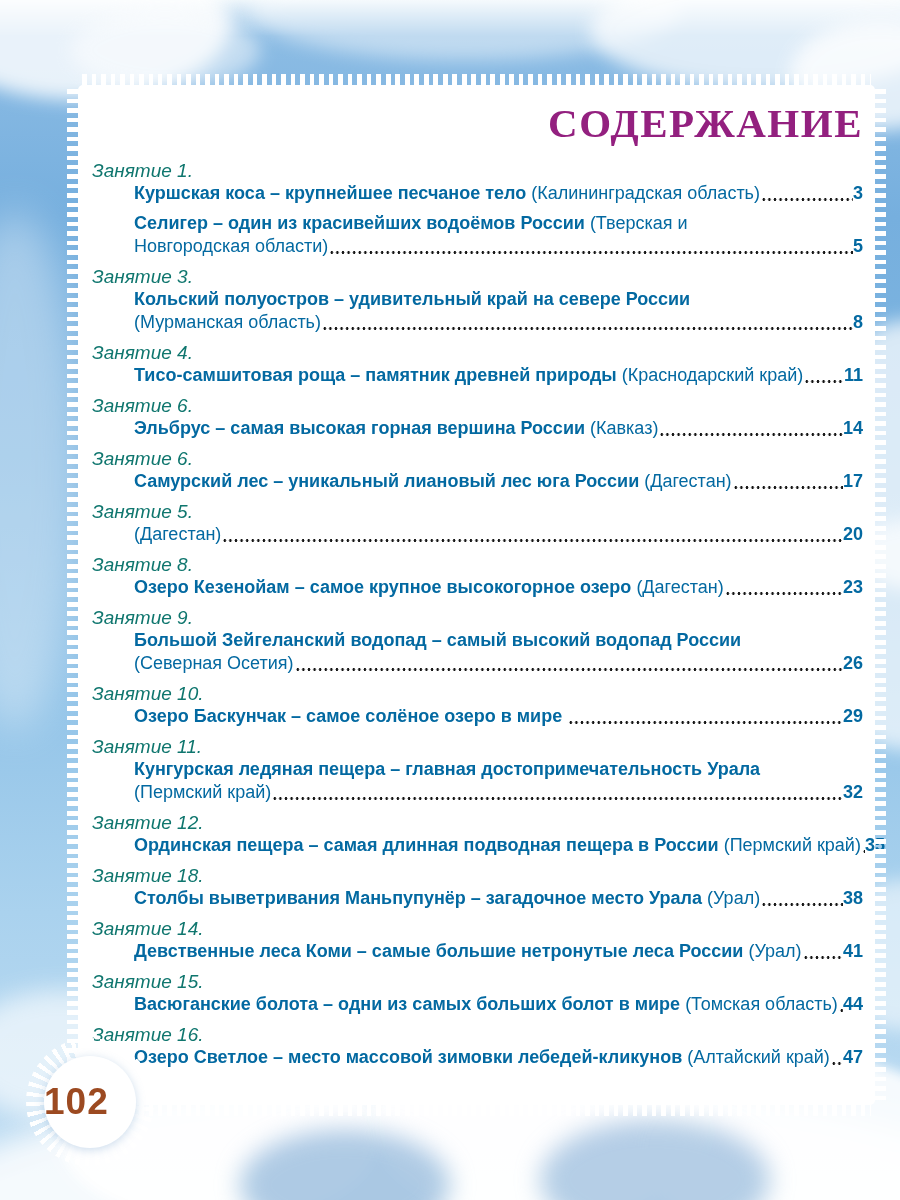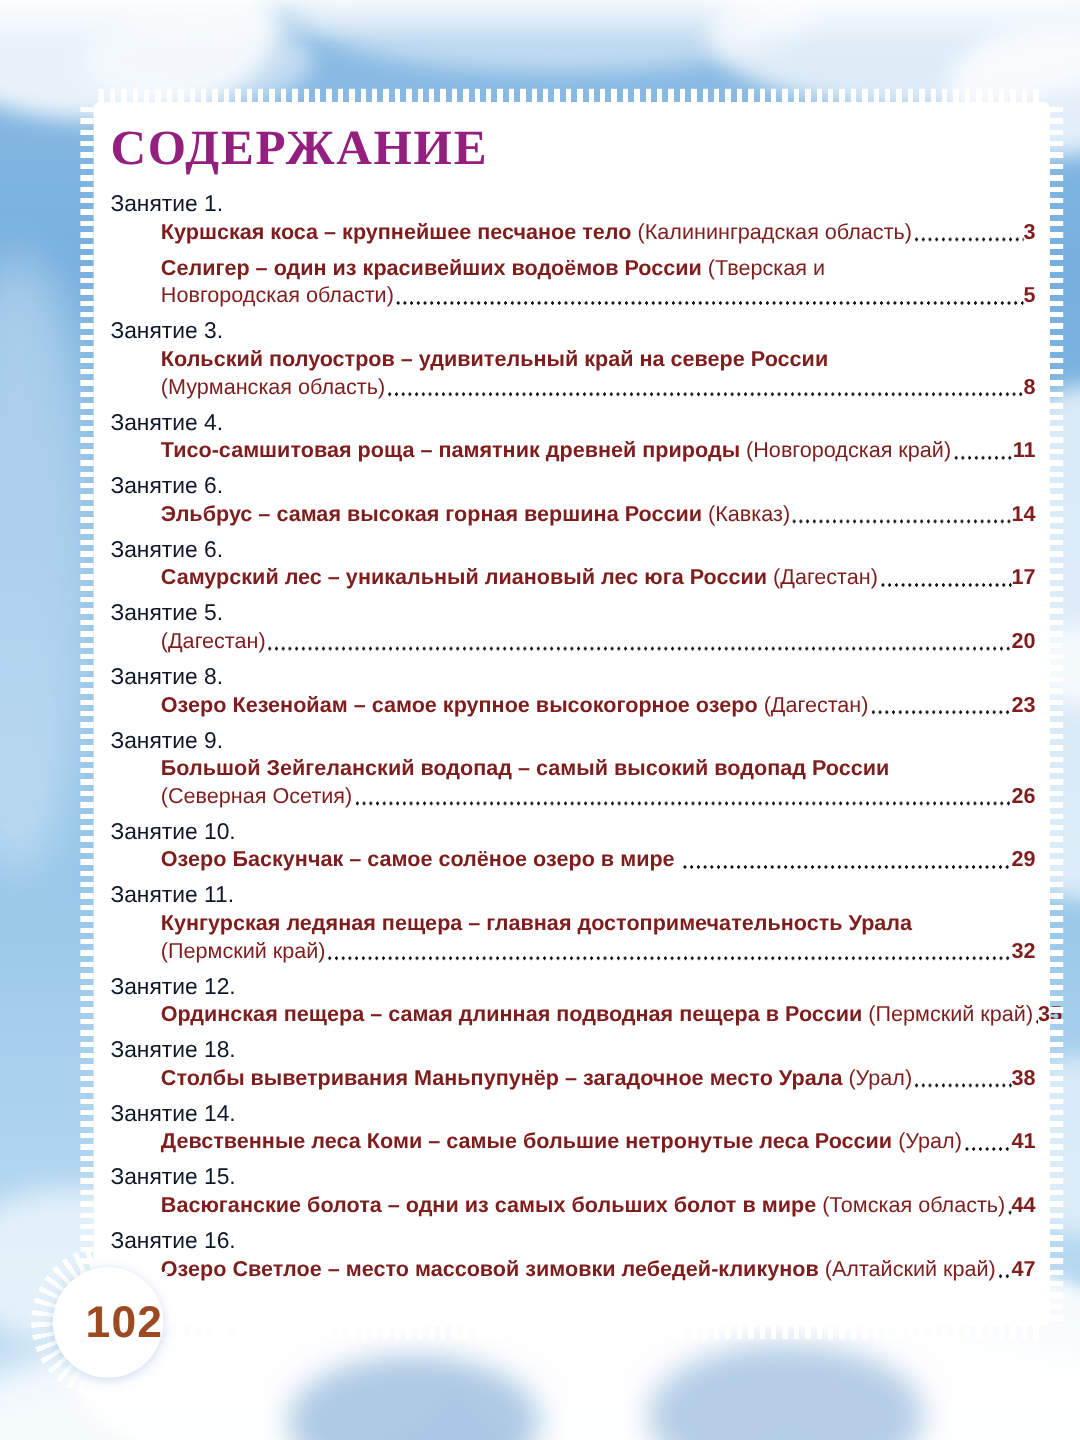--- a/index.html
+++ b/index.html
@@ -39,52 +39,52 @@
     background:repeating-linear-gradient(90deg,#fff 0 4.5px,rgba(255,255,255,0) 4.5px 9.5px);}
   .ptick.bottom{left:4px;right:4px;bottom:-11px;height:11px;
     background:repeating-linear-gradient(90deg,#fff 0 4.5px,rgba(255,255,255,0) 4.5px 9.5px);}
   .ptick.left  {top:4px;bottom:4px;left:-11px;width:11px;
     background:repeating-linear-gradient(180deg,#fff 0 4.5px,rgba(255,255,255,0) 4.5px 9.5px);}
   .ptick.right {top:4px;bottom:4px;right:-11px;width:11px;
     background:repeating-linear-gradient(180deg,#fff 0 4.5px,rgba(255,255,255,0) 4.5px 9.5px);}
 
   
   .title{
-    text-align:left;font-family:"Liberation Serif", serif;
+    text-align:right;font-family:"Liberation Serif", serif;
     font-size:41px;line-height:48px;font-weight:bold;letter-spacing:1.5px;
     color:#93207F;margin:0 0 12px 0;
   }
 
   
   .toc{display:flex;flex-direction:column;gap:7px;}
   .entry{color:#151515;}
-  .entry-label{font-size:19px;line-height:23px;color:#0f172a;}
+  .entry-label{font-style:italic;font-size:19px;line-height:23px;color:#0f766e;}
   .entry-line{
     display:flex;align-items:flex-end;white-space:pre;
-    padding-left:42px;font-size:18px;line-height:23px;color:#7f1d1d;
+    padding-left:42px;font-size:18px;line-height:23px;color:#0369a1;
   }
   .entry-line .b{font-weight:bold;flex:0 0 auto;}
   .entry-line .n{font-weight:normal;flex:0 0 auto;text-align:center;}
   .leader{
     flex:1 1 auto;min-width:4px;height:23px;
     background-image:radial-gradient(circle,#151515 1.25px,rgba(0,0,0,0) 1.5px);
     background-size:5.6px 5px;background-repeat:repeat-x;
     background-position:left 1px bottom 3px;
   }
   .pagenum{font-weight:bold;flex:0 0 auto;font-size:18px;}
 
   
   .badge-rays{
     position:absolute;left:26px;top:1038px;width:128px;height:128px;border-radius:50%;
     background:repeating-conic-gradient(#ffffff 0deg 4deg,rgba(255,255,255,0) 4deg 9.5deg);
     z-index:3;
   }
   .badge{
     position:absolute;left:44px;top:1056px;width:92px;height:92px;border-radius:50%;
-    background:#ffffff;z-index:4;display:flex;align-items:center;justify-content:flex-end;
+    background:#ffffff;z-index:4;display:flex;align-items:center;justify-content:flex-start;
     box-shadow:0 2px 10px rgba(110,155,200,.35);
   }
   .badge .num{font-size:37px;font-weight:bold;color:#9C4A21;letter-spacing:1px;}
 </style>
 </head>
 <body>
 
 <div class="sky">
   <div class="cloud c1"></div>
   <div class="cloud c2"></div>
@@ -121,21 +121,21 @@
         <div class="entry-line"><span class="b">Селигер – один из красивейших водоёмов России </span><span class="n">(Тверская и</span></div>
         <div class="entry-line"><span class="n">Новгородская области)</span><span class="leader"></span><span class="pagenum">5</span></div>
       </div>
       <div class="entry">
         <div class="entry-label">Занятие 3.</div>
         <div class="entry-line"><span class="b">Кольский полуостров – удивительный край на севере России</span></div>
         <div class="entry-line"><span class="n">(Мурманская область)</span><span class="leader"></span><span class="pagenum">8</span></div>
       </div>
       <div class="entry">
         <div class="entry-label">Занятие 4.</div>
-        <div class="entry-line"><span class="b">Тисо-самшитовая роща – памятник древней природы </span><span class="n">(Новгородская край)</span><span class="leader"></span><span class="pagenum">11</span></div>
+        <div class="entry-line"><span class="b">Тисо-самшитовая роща – памятник древней природы </span><span class="n">(Краснодарский край)</span><span class="leader"></span><span class="pagenum">11</span></div>
       </div>
       <div class="entry">
         <div class="entry-label">Занятие 6.</div>
         <div class="entry-line"><span class="b">Эльбрус – самая высокая горная вершина России </span><span class="n">(Кавказ)</span><span class="leader"></span><span class="pagenum">14</span></div>
       </div>
       <div class="entry">
         <div class="entry-label">Занятие 6.</div>
         <div class="entry-line"><span class="b">Самурский лес – уникальный лиановый лес юга России </span><span class="n">(Дагестан)</span><span class="leader"></span><span class="pagenum">17</span></div>
       </div>
       <div class="entry">

